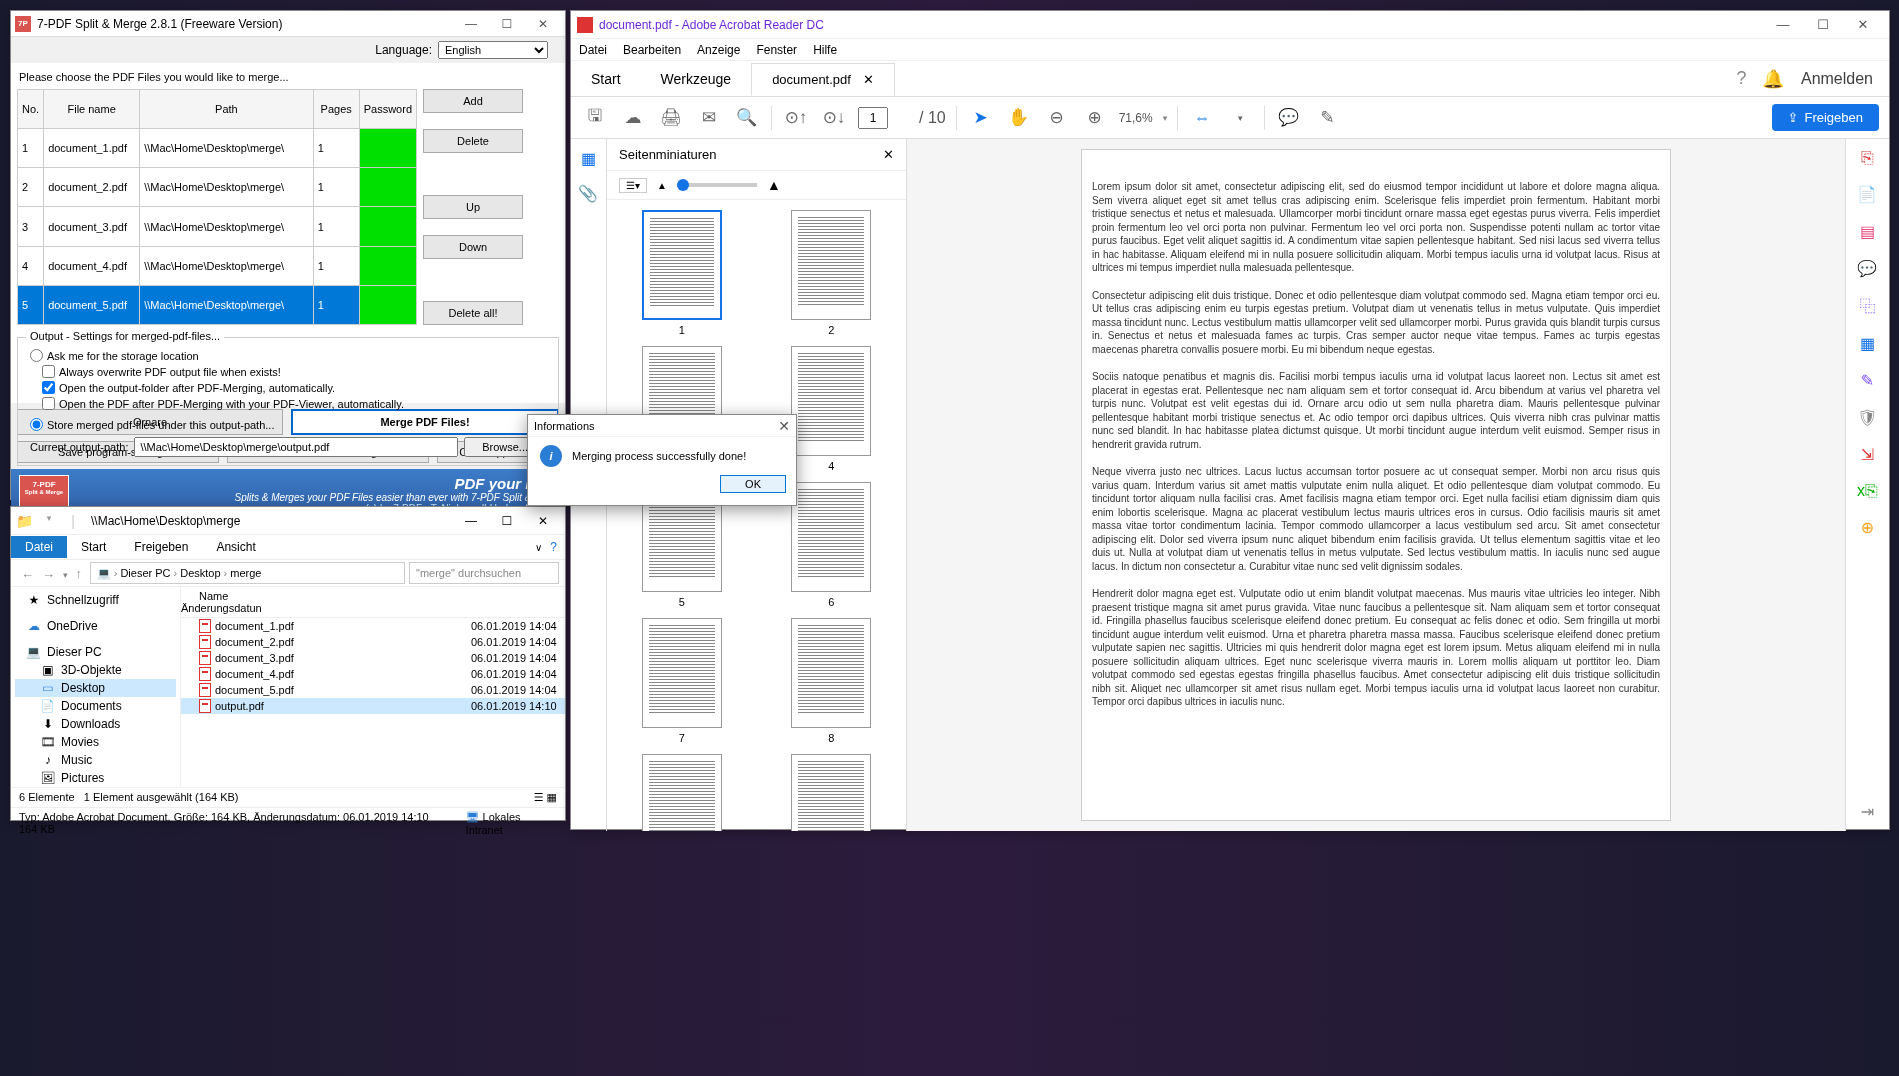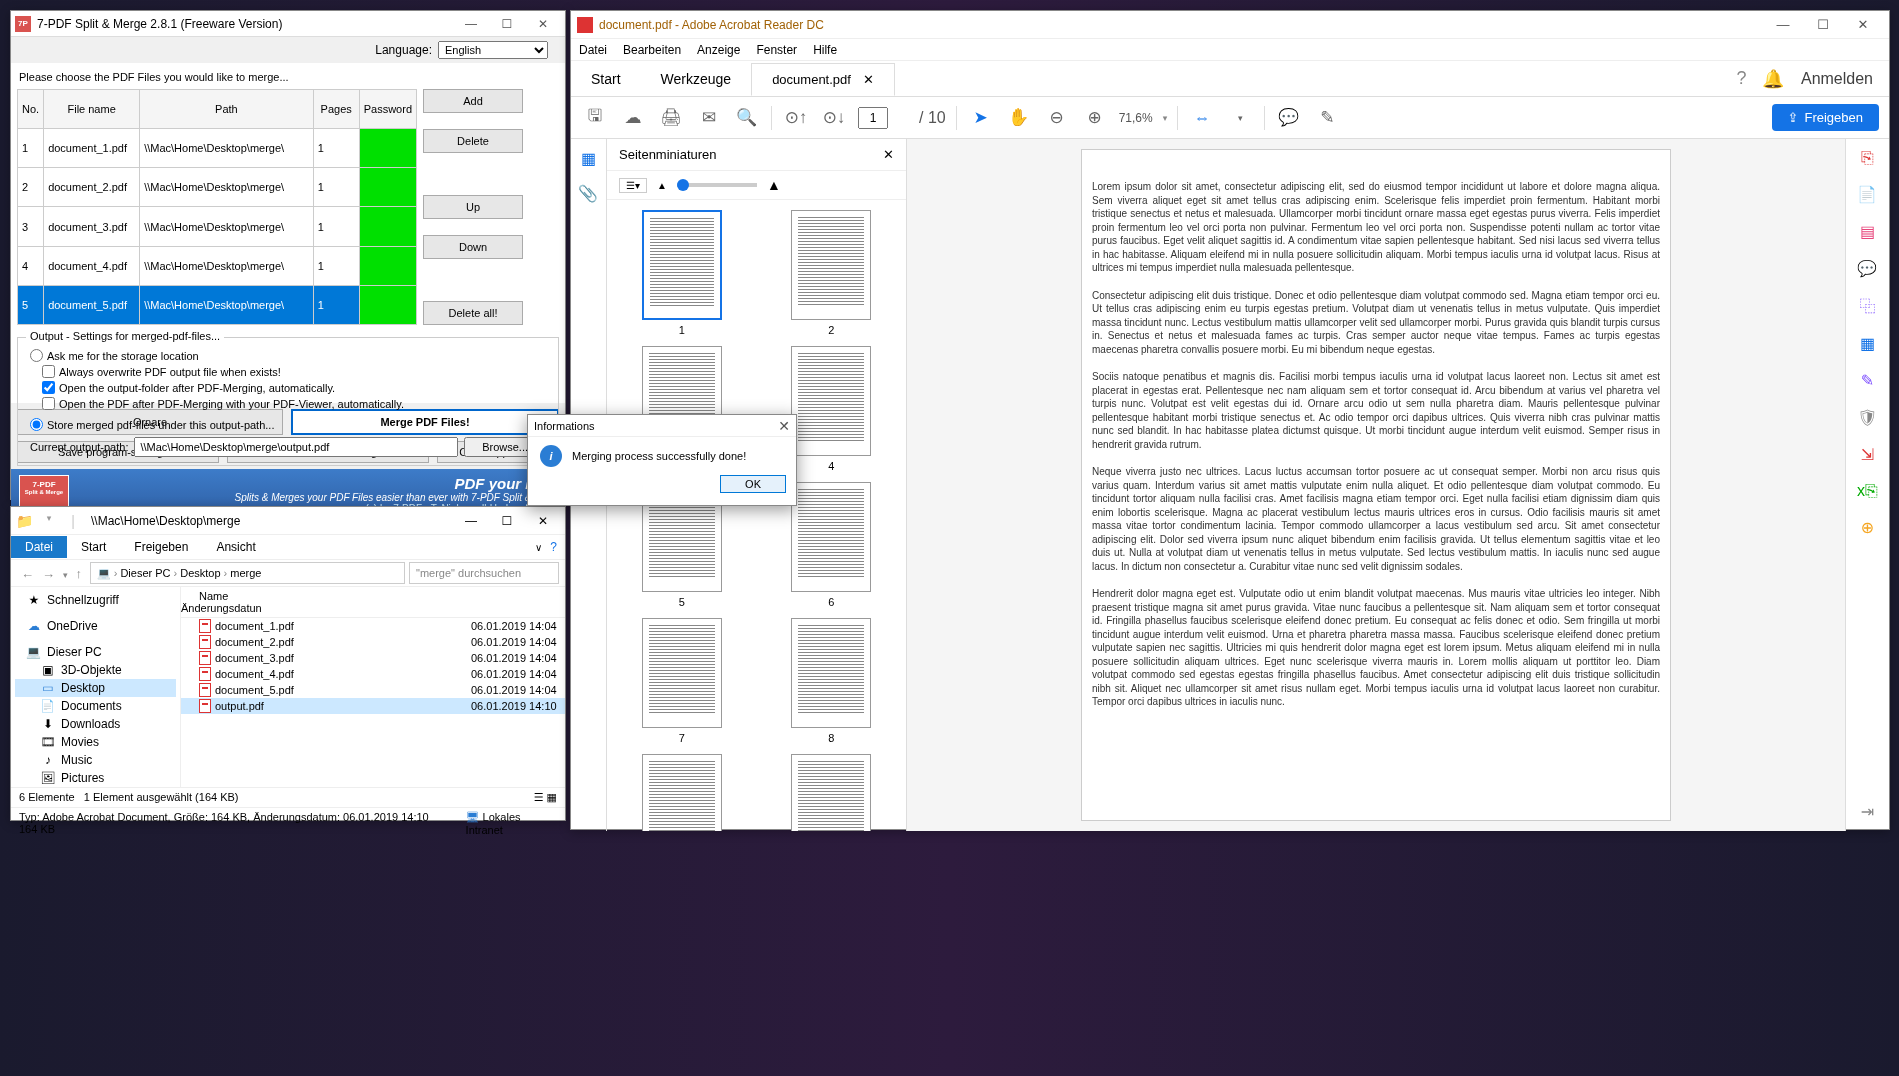--- a/index.html
+++ b/index.html
@@ -79,21 +79,21 @@
 .explorer .files .row .fname { width: 290px; padding-left: 18px; display: flex; align-items: center; gap: 4px; }
 .explorer .files .row .pdf-icon { width: 12px; height: 14px; background: #fff; border: 1px solid #d33; position: relative; }
 .explorer .files .row .pdf-icon::after { content: ""; position: absolute; top: 3px; left: 2px; width: 6px; height: 2px; background: #d33; }
 .explorer .status1 { border-top: 1px solid #eee; font-size: 11px; padding: 3px 8px; display: flex; justify-content: space-between; }
 .explorer .status2 { border-top: 1px solid #eee; font-size: 11px; padding: 3px 8px; display: flex; gap: 16px; }
 
 
 .acrobat { position: absolute; left: 570px; top: 10px; width: 1320px; height: 820px; background: #fff; border: 1px solid #888; box-shadow: 0 2px 10px rgba(0,0,0,0.3); }
 .acrobat .titlebar { height: 28px; display: flex; align-items: center; padding: 0 6px; background: #fff; border-bottom: 1px solid #eee; }
 .acrobat .titlebar .icon { width: 16px; height: 16px; background: #d33; margin-right: 6px; }
-.acrobat .titlebar .title { flex: 1; font-size: 12px; color: #a16207; }
+.acrobat .titlebar .title { flex: 1; font-size: 12px; color: #6d28d9; }
 .acrobat .titlebar .winbtn { width: 40px; height: 26px; display: flex; align-items: center; justify-content: center; font-size: 13px; color: #555; cursor: pointer; }
 .acrobat .menubar { height: 22px; display: flex; align-items: center; padding: 0 8px; gap: 16px; font-size: 12px; border-bottom: 1px solid #eee; }
 .acrobat .menubar span { cursor: pointer; }
 .acrobat .tabbar { height: 36px; display: flex; align-items: center; border-bottom: 1px solid #ddd; }
 .acrobat .tabbar .maintab { padding: 8px 20px; font-size: 14px; cursor: pointer; }
 .acrobat .tabbar .doctab { padding: 8px 20px; font-size: 13px; border: 1px solid #ddd; border-bottom: 1px solid #fff; background: #fff; display: flex; align-items: center; gap: 12px; margin-bottom: -1px; }
 .acrobat .tabbar .right { margin-left: auto; display: flex; align-items: center; gap: 16px; padding-right: 16px; }
 .acrobat .tabbar .right .ico { color: #888; font-size: 18px; cursor: pointer; }
 .acrobat .tabbar .signin { color: #404040; font-size: 16px; font-weight: 400; cursor: pointer; }
 .acrobat .toolbar { height: 42px; display: flex; align-items: center; padding: 0 10px; gap: 10px; border-bottom: 1px solid #ddd; }

